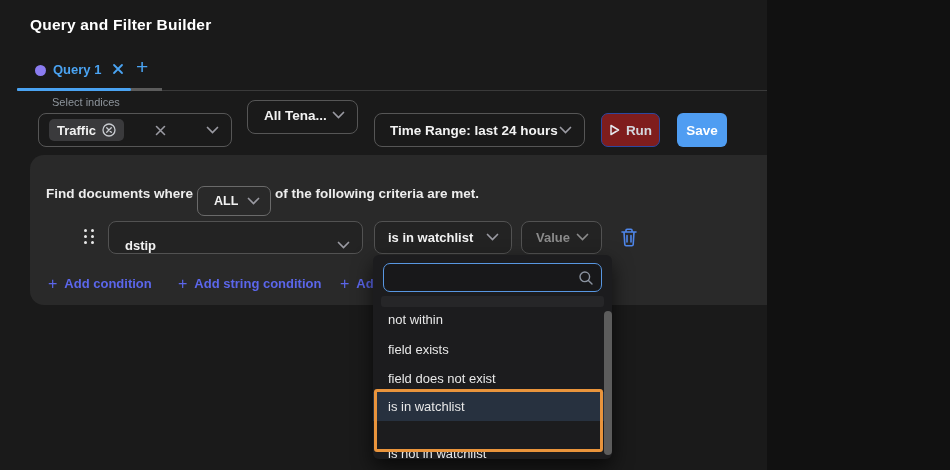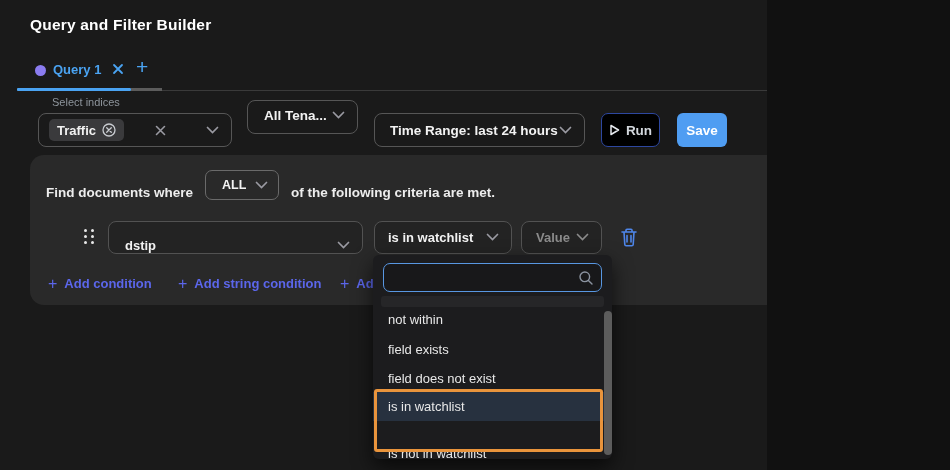--- a/index.html
+++ b/index.html
@@ -36,39 +36,39 @@
   .chip {
     display:flex; align-items:center; gap:6px; height:22px; padding:0 8px;
     background:#3A3A3C; border-radius:5px; font-size:13px; font-weight:bold; color:#F2F2F2;
   }
   .clear-x { margin-left:auto; margin-right:10px; flex:none; }
   .tenant-select { left:247px; top:100px; width:111px; padding:0 12px 4px 16px;justify-content:center; }
   .time-select { left:374px; top:113px; width:211px; padding:0 12px 0 15px; }
   .run-button {
     left:601px; top:113px; width:59px; height:34px;
     display:flex; align-items:center; justify-content:center; gap:6px;
-    background:#000000; border:1px solid #2D47A0; border-radius:7px;
+    background:#7f1d1d; border:1px solid #2D47A0; border-radius:7px;
     font-size:13.5px; font-weight:bold; color:#D3D7DD; cursor:pointer;
   }
   .save-button {
     left:677px; top:113px; width:50px; height:34px;
     display:flex; align-items:center; justify-content:center;
     background:#4F9DF2; border-radius:6px;
     font-size:13.5px; font-weight:bold; color:#FFFFFF; cursor:pointer;
   }
   .query-mode-button {
     left:794px; top:113px; width:130px; height:34px;
     display:flex; align-items:center; justify-content:center; gap:10px;
     background:#8A82E6; border-radius:8px;
     font-size:13.5px; font-weight:bold; color:#FFFFFF; cursor:pointer;
   }
 
   
   .criteria-panel { left:30px; top:155px; width:906px; height:150px; background:#292929; border-radius:14px; }
-  .find-row { left:46px; top:170px; height:30px; display:flex; align-items:flex-end; gap:12px; font-size:13.5px; font-weight:bold; color:#EDEDED; }
+  .find-row { left:46px; top:186px; height:30px; display:flex; align-items:flex-start; gap:4px; font-size:13.5px; font-weight:bold; color:#EDEDED; }
   .all-select { height:30px; width:74px; border:1px solid #6A6A6A; border-radius:7px; padding:0 10px 0 16px; background:transparent; }
   .all-select .lbl { font-size:12.5px; }
 
   .drag-handle { left:84px; top:229px; display:grid; grid-template-columns:3px 3px; grid-auto-rows:3px; gap:3px 4px; cursor:grab; }
   .drag-handle i { width:3px; height:3px; border-radius:50%; background:#E8E8E8; }
   .cond-sel { background:#232323; border:1px solid #525252; height:33px; }
   .field-select { left:108px; top:221px; width:255px; padding:16px 12px 0 16px; }
   .operator-select { left:374px; top:221px; width:138px; padding:0 12px 0 13px; }
   .value-select { left:521px; top:221px; width:81px; padding:0 12px 0 14px; }
   .value-select .lbl { color:#8B8B8B; }

